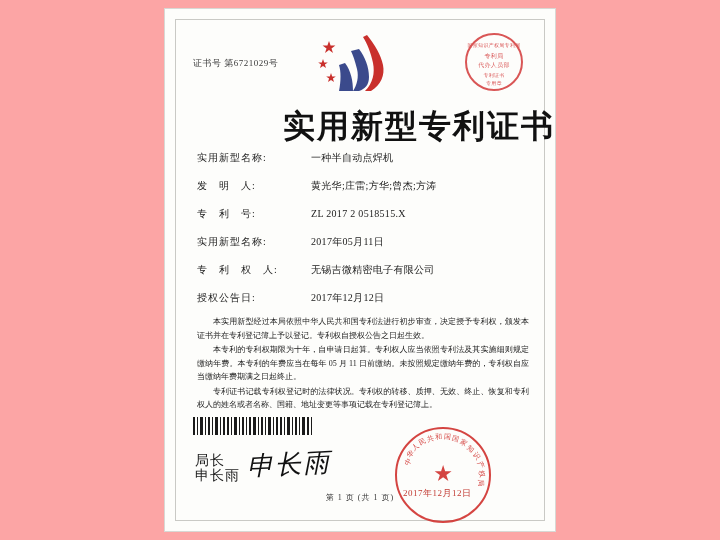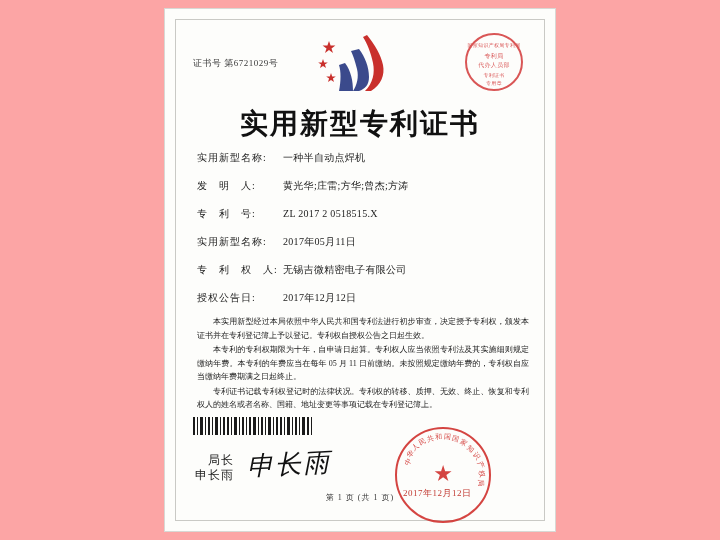--- a/index.html
+++ b/index.html
@@ -84,22 +84,22 @@
   .top-seal .l2 { top: 18px; font-size: 6px;}
   .top-seal .l3 { top: 27px; font-size: 6px;}
   .top-seal .l4 { top: 38px; }
   .top-seal .l5 { top: 46px; }
 
   .doc-title {
     position: absolute;
     left: 0;
     top: 96px;
     width: 100%;
-    text-align: center;
-    font-size: 28px;
+    text-align: right;
+    font-size: 32px;
     font-weight: bold;
     letter-spacing: 2px;
     color: #111;
     font-family: "DejaVu Sans", sans-serif;
   }
   .fields {
     position: absolute;
     left: 32px;
     top: 142px;
     width: 330px;
@@ -111,20 +111,21 @@
     white-space: nowrap;
   }
   .field-label {
     display: inline-block;
     width: 86px;
     letter-spacing: 1px;
   }
   .field-value {
     display: inline-block;
     letter-spacing: 0.3px;
+    margin-left: 28px;
   }
   .body-text {
     position: absolute;
     left: 32px;
     top: 306px;
     width: 332px;
     font-size: 8px;
     line-height: 13.5px;
     color: #222;
     text-align: justify;
@@ -144,25 +145,24 @@
   .barcode .bar {
     position: absolute;
     top: 0;
     height: 18px;
     background: #1a1a1a;
   }
   .signature-block {
     position: absolute;
     left: 30px;
     top: 444px;
-    font-size: 12px;
+    font-size: 14px;
     color: #1c1c1c;
     line-height: 15px;
     letter-spacing: 1px;
-    text-align: right;
   }
   .handwriting {
     position: absolute;
     left: 82px;
     top: 438px;
     font-size: 26px;
     color: #111;
     font-family: "DejaVu Serif", serif;
     font-style: italic;
     letter-spacing: 2px;

